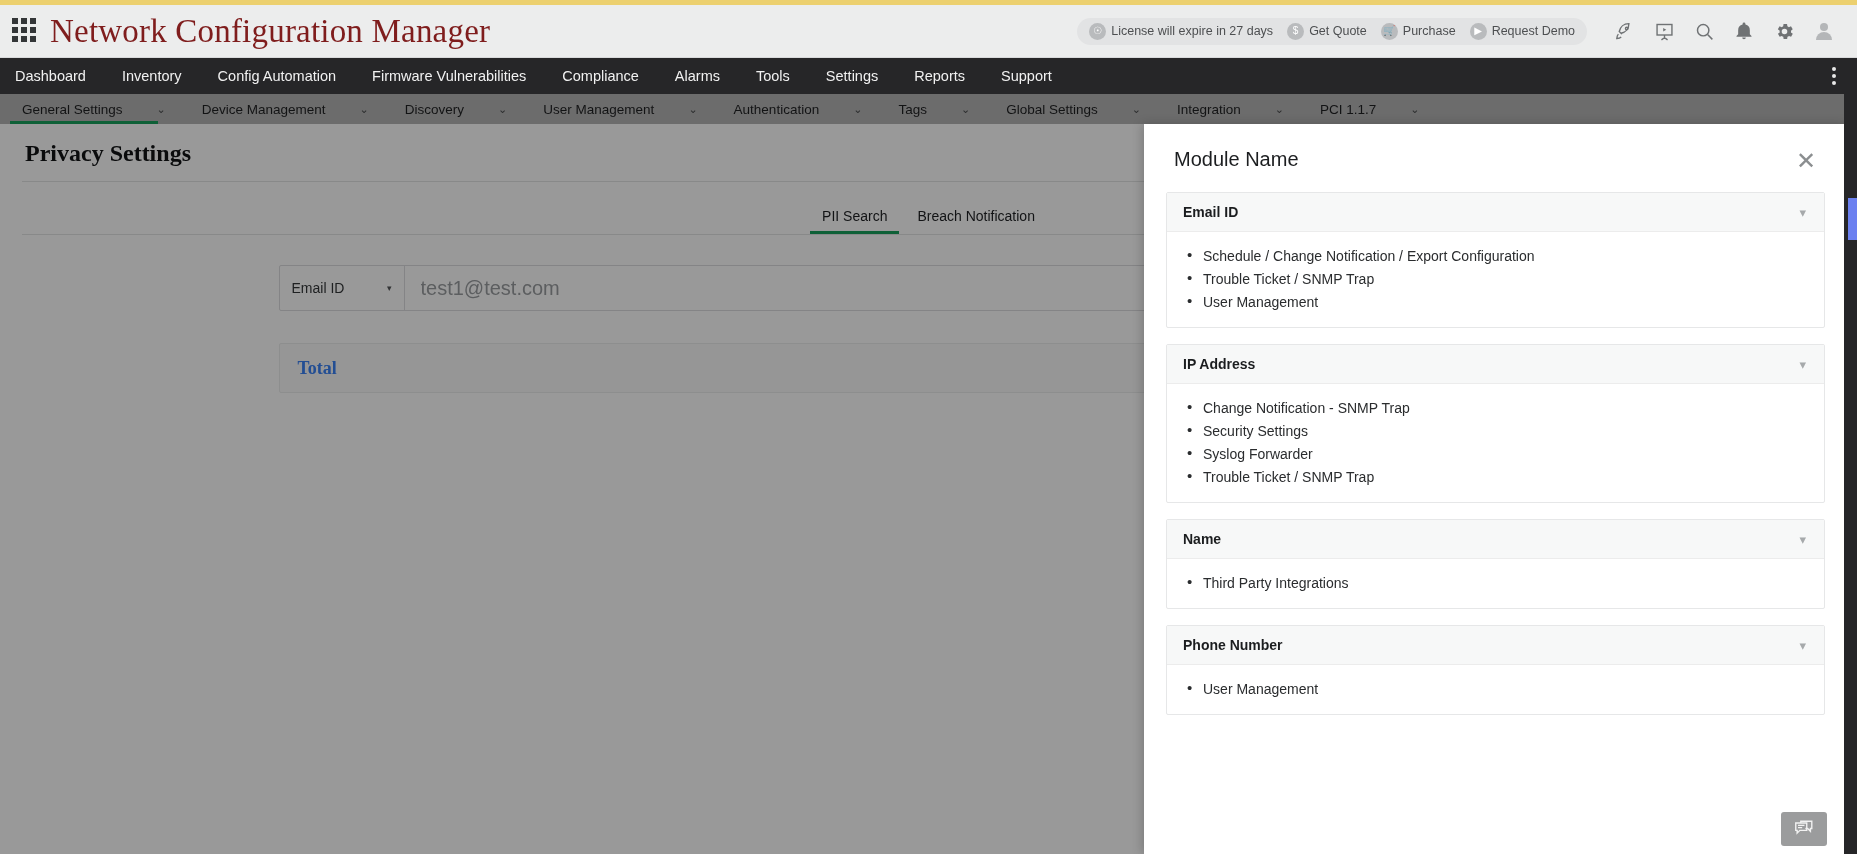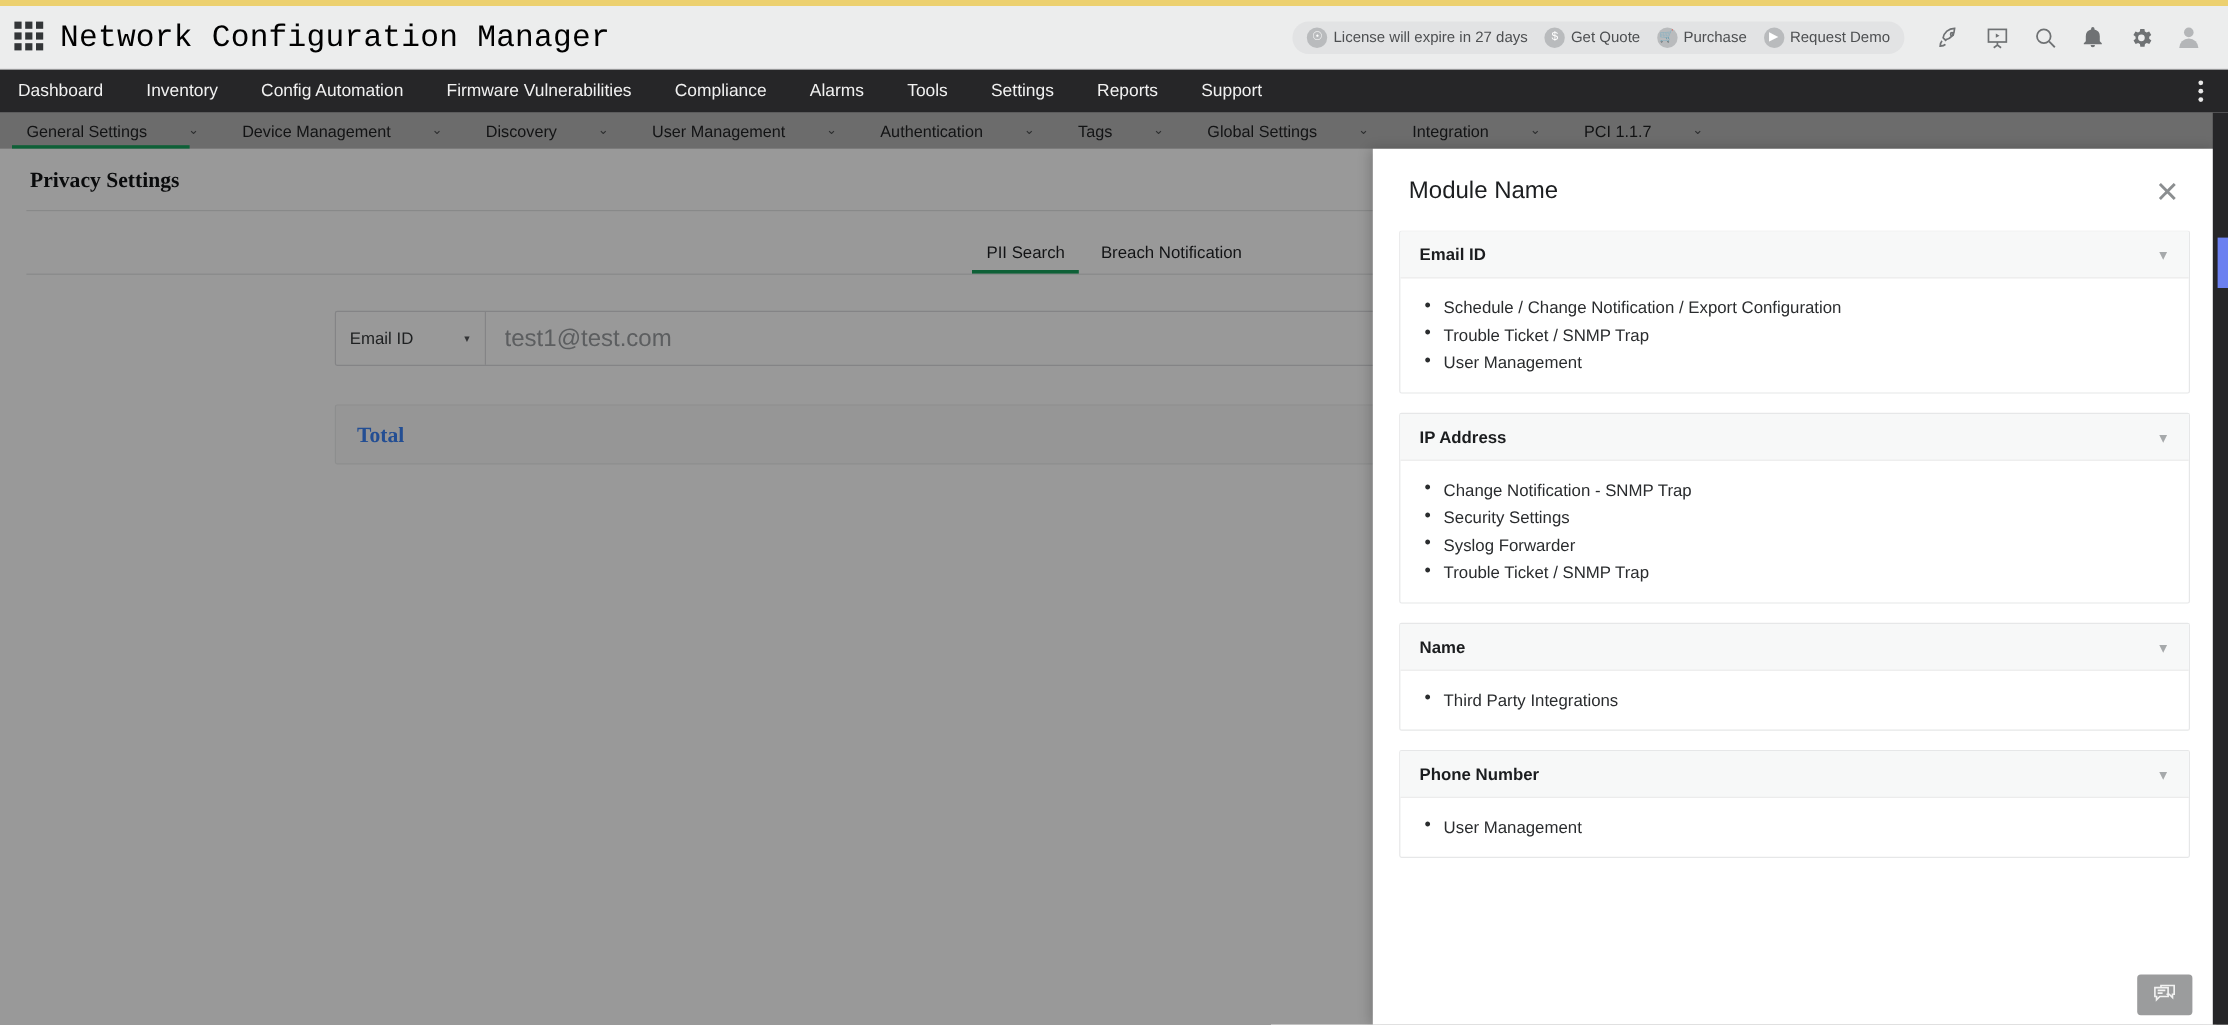--- a/index.html
+++ b/index.html
@@ -26,22 +26,22 @@
     border-bottom: 1px solid #d9dadb;
   }
   .grid-launcher {
     width: 26px; height: 26px; margin-left: 12px; margin-right: 12px;
     display: grid; grid-template-columns: repeat(3, 6px);
     grid-template-rows: repeat(3, 6px); gap: 3px;
     cursor: pointer;
   }
   .grid-launcher i { background: #333638; display: block; width: 6px; height: 6px; }
   .app-title {
-    font-family: Liberation Mono, monospace;
-    font-size: 26px; color: #000000; letter-spacing: .2px;
+    font-family: Liberation Serif, serif;
+    font-size: 33px; color: #7f1d1d; letter-spacing: .2px;
     white-space: nowrap;
   }
   .header-right {
     margin-left: auto; display: flex; align-items: center; gap: 2px;
     padding-right: 14px;
   }
   .license-pill {
     display: flex; align-items: center; gap: 4px;
     background: #e2e3e4; border-radius: 16px;
     padding: 5px 12px; margin-right: 16px;
@@ -96,21 +96,21 @@
     height: 3px; background: #18a05c;
   }
 
   
   .page {
     position: absolute; top: 124px; left: 0; width: 1857px; height: 730px;
     background: #ffffff; overflow: hidden;
   }
   .page-title {
     font-family: "Liberation Serif", serif;
-    font-size: 18px; color: #111315; font-weight: 700;
+    font-size: 24px; color: #111315; font-weight: 700;
     padding: 16px 0 14px 25px;
   }
   .page-hr { height: 1px; background: #e3e4e5; margin: 0 22px; }
 
   .tabs {
     display: flex; justify-content: center; gap: 6px;
     margin-top: 20px; font-size: 14px;
   }
   .tab {
     padding: 6px 12px 10px; color: #1f2124; cursor: pointer; position: relative;

